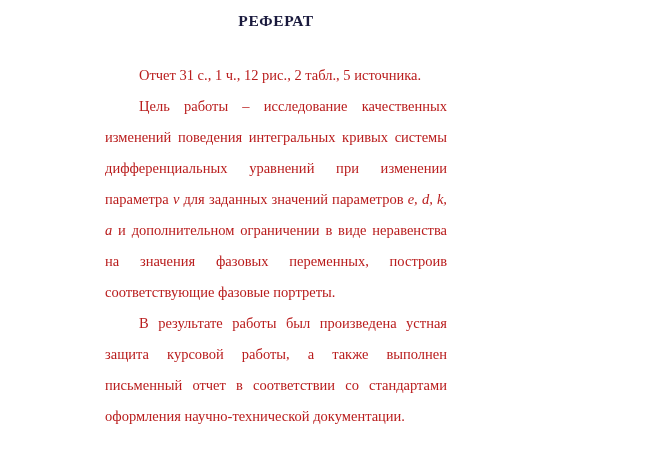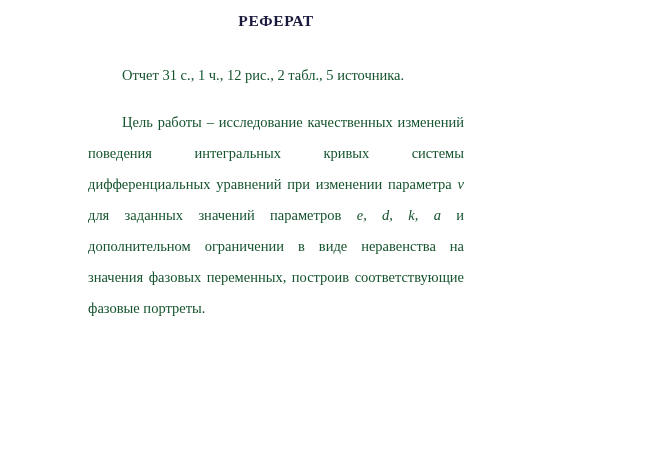--- a/index.html
+++ b/index.html
@@ -12,42 +12,42 @@
     background: #ffffff;
     font-family: "Liberation Serif", serif;
     color: #1c1c3c;
     overflow: hidden;
   }
   .page {
     position: relative;
     width: 552px;
     height: 465px;
     box-sizing: border-box;
-    padding: 0 72px;
+    padding: 0 105px;
   }
   .doc-title {
     text-align: center;
     font-size: 15.5px;
     font-weight: bold;
     letter-spacing: 0.6px;
     color: #1a1a3d;
     margin: 0;
     padding-top: 12px;
     padding-bottom: 0;
   }
   .body-block {
     margin-top: 30px;
   }
   p.para {
-    margin: 16px;
+    margin: 0;
     font-size: 14.5px;
     line-height: 31px;
     text-align: justify;
     text-justify: inter-word;
-    color: #14532d;
+    color: #b91c1c;
     text-indent: 34px;
   }
   p.para + p.para {
     margin-top: 0;
   }
   p.keywords {
     text-indent: 0;
   }
   .italic {
     font-style: italic;
@@ -67,16 +67,17 @@
 
   <div class="body-block">
 
     <p class="para">Отчет 31 с., 1 ч., 12 рис., 2 табл., 5 источника.</p>
 
 
     <p class="para">
       <span>Цель работы – исследование качественных изменений поведения интегральных кривых системы дифференциальных уравнений при изменении параметра </span><span class="italic">ν</span><span> для заданных значений параметров </span><span class="italic">e, d, k, a</span><span> и дополнительном ограничении в виде неравенства на значения фазовых переменных, построив соответствующие фазовые портреты.</span>
     </p>
 
+    <p class="para">В результате работы был произведена устная защита курсовой работы, а также выполнен письменный отчет в соответствии со стандартами оформления научно-технической документации.</p>
 
   </div>
 
 </div>
 
 </body></html>

